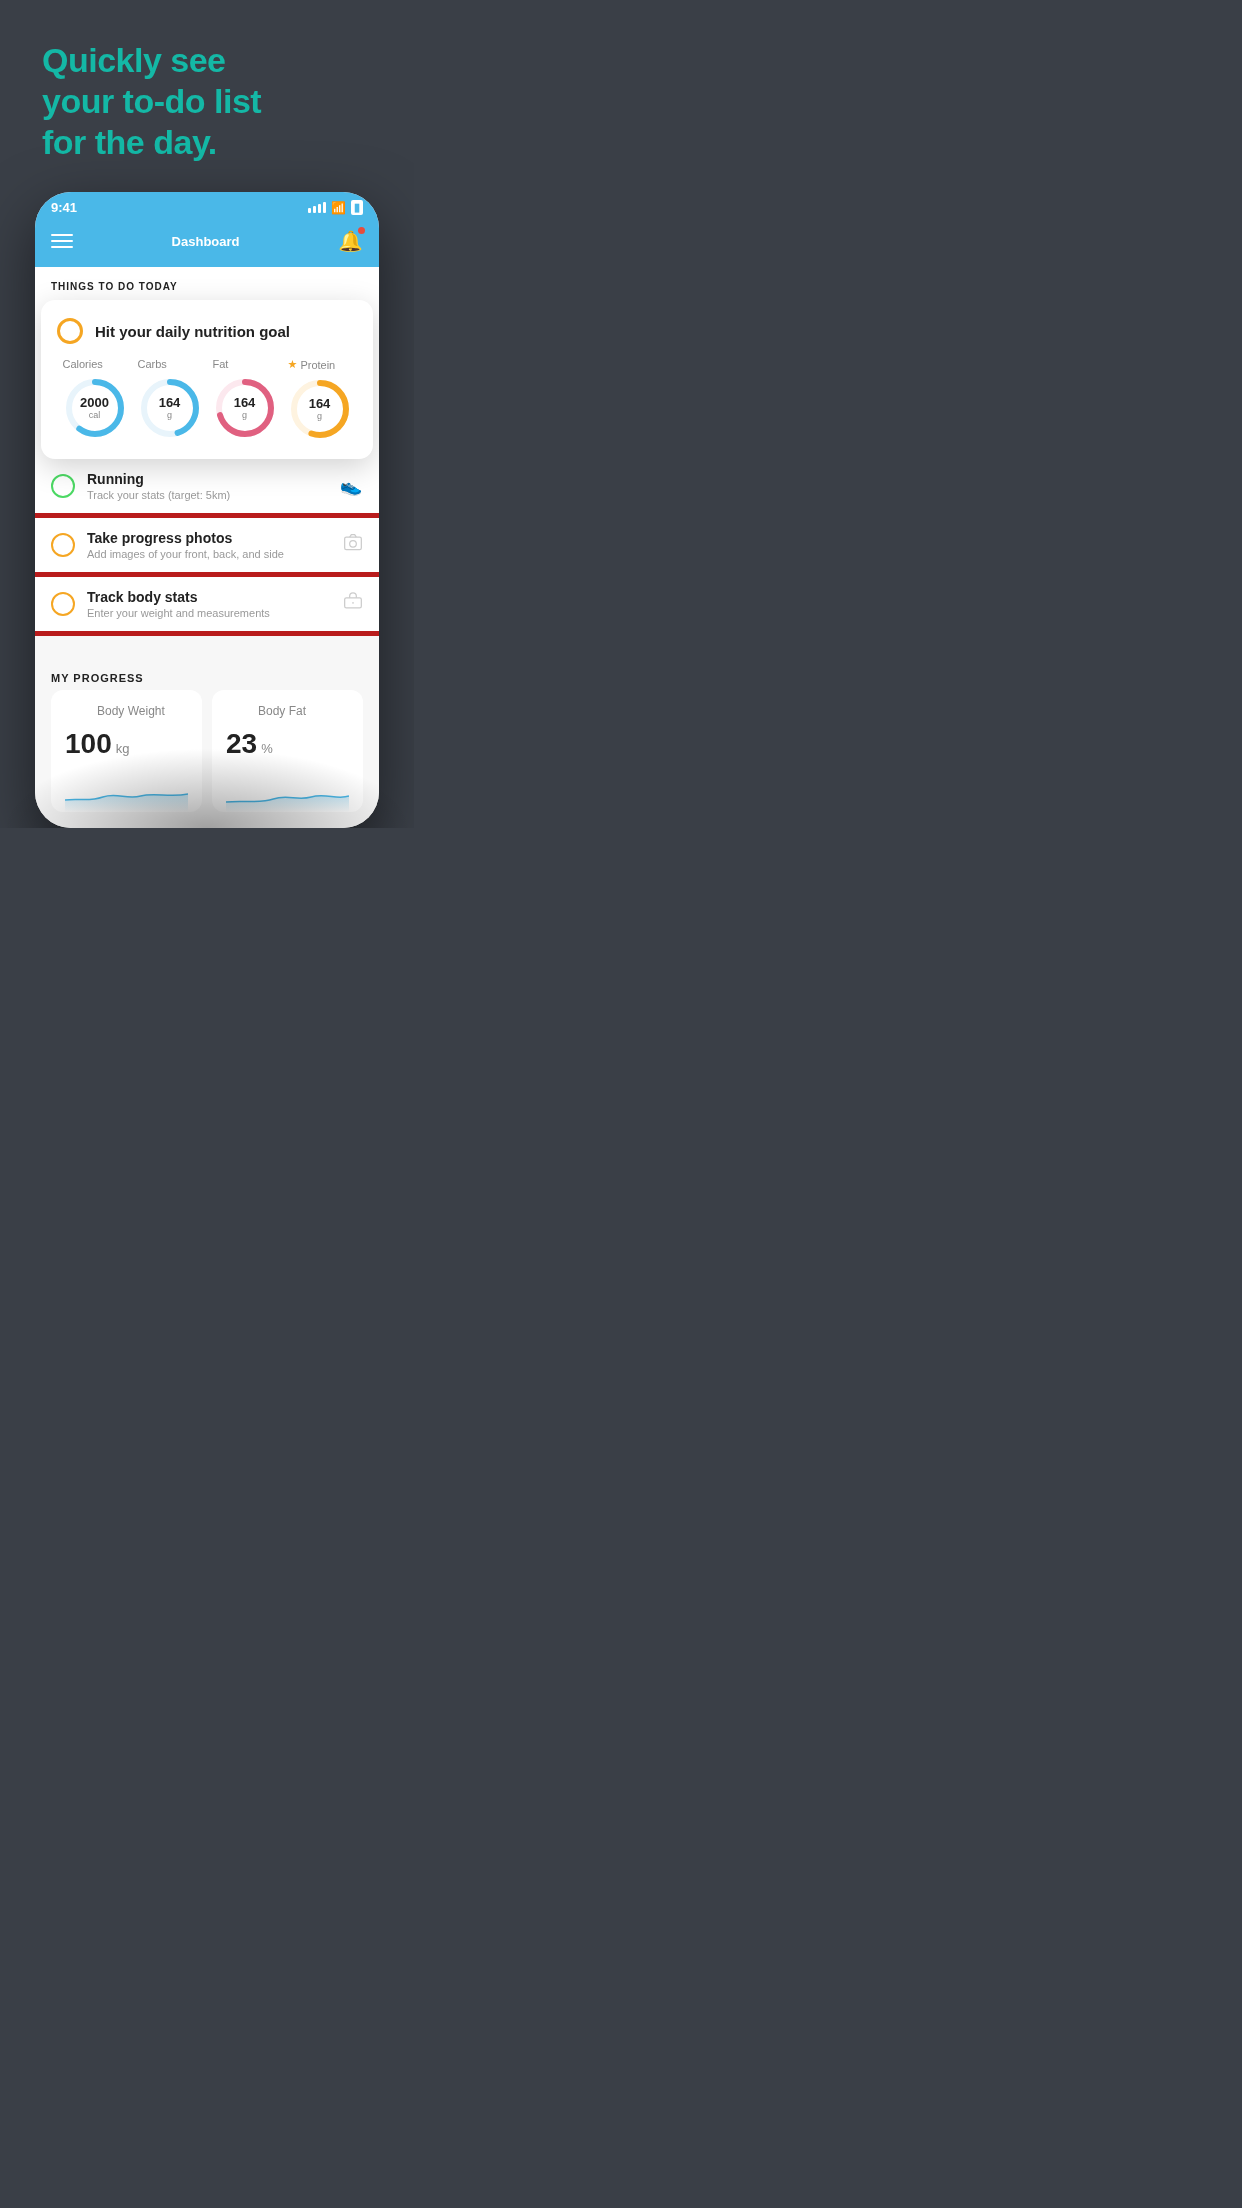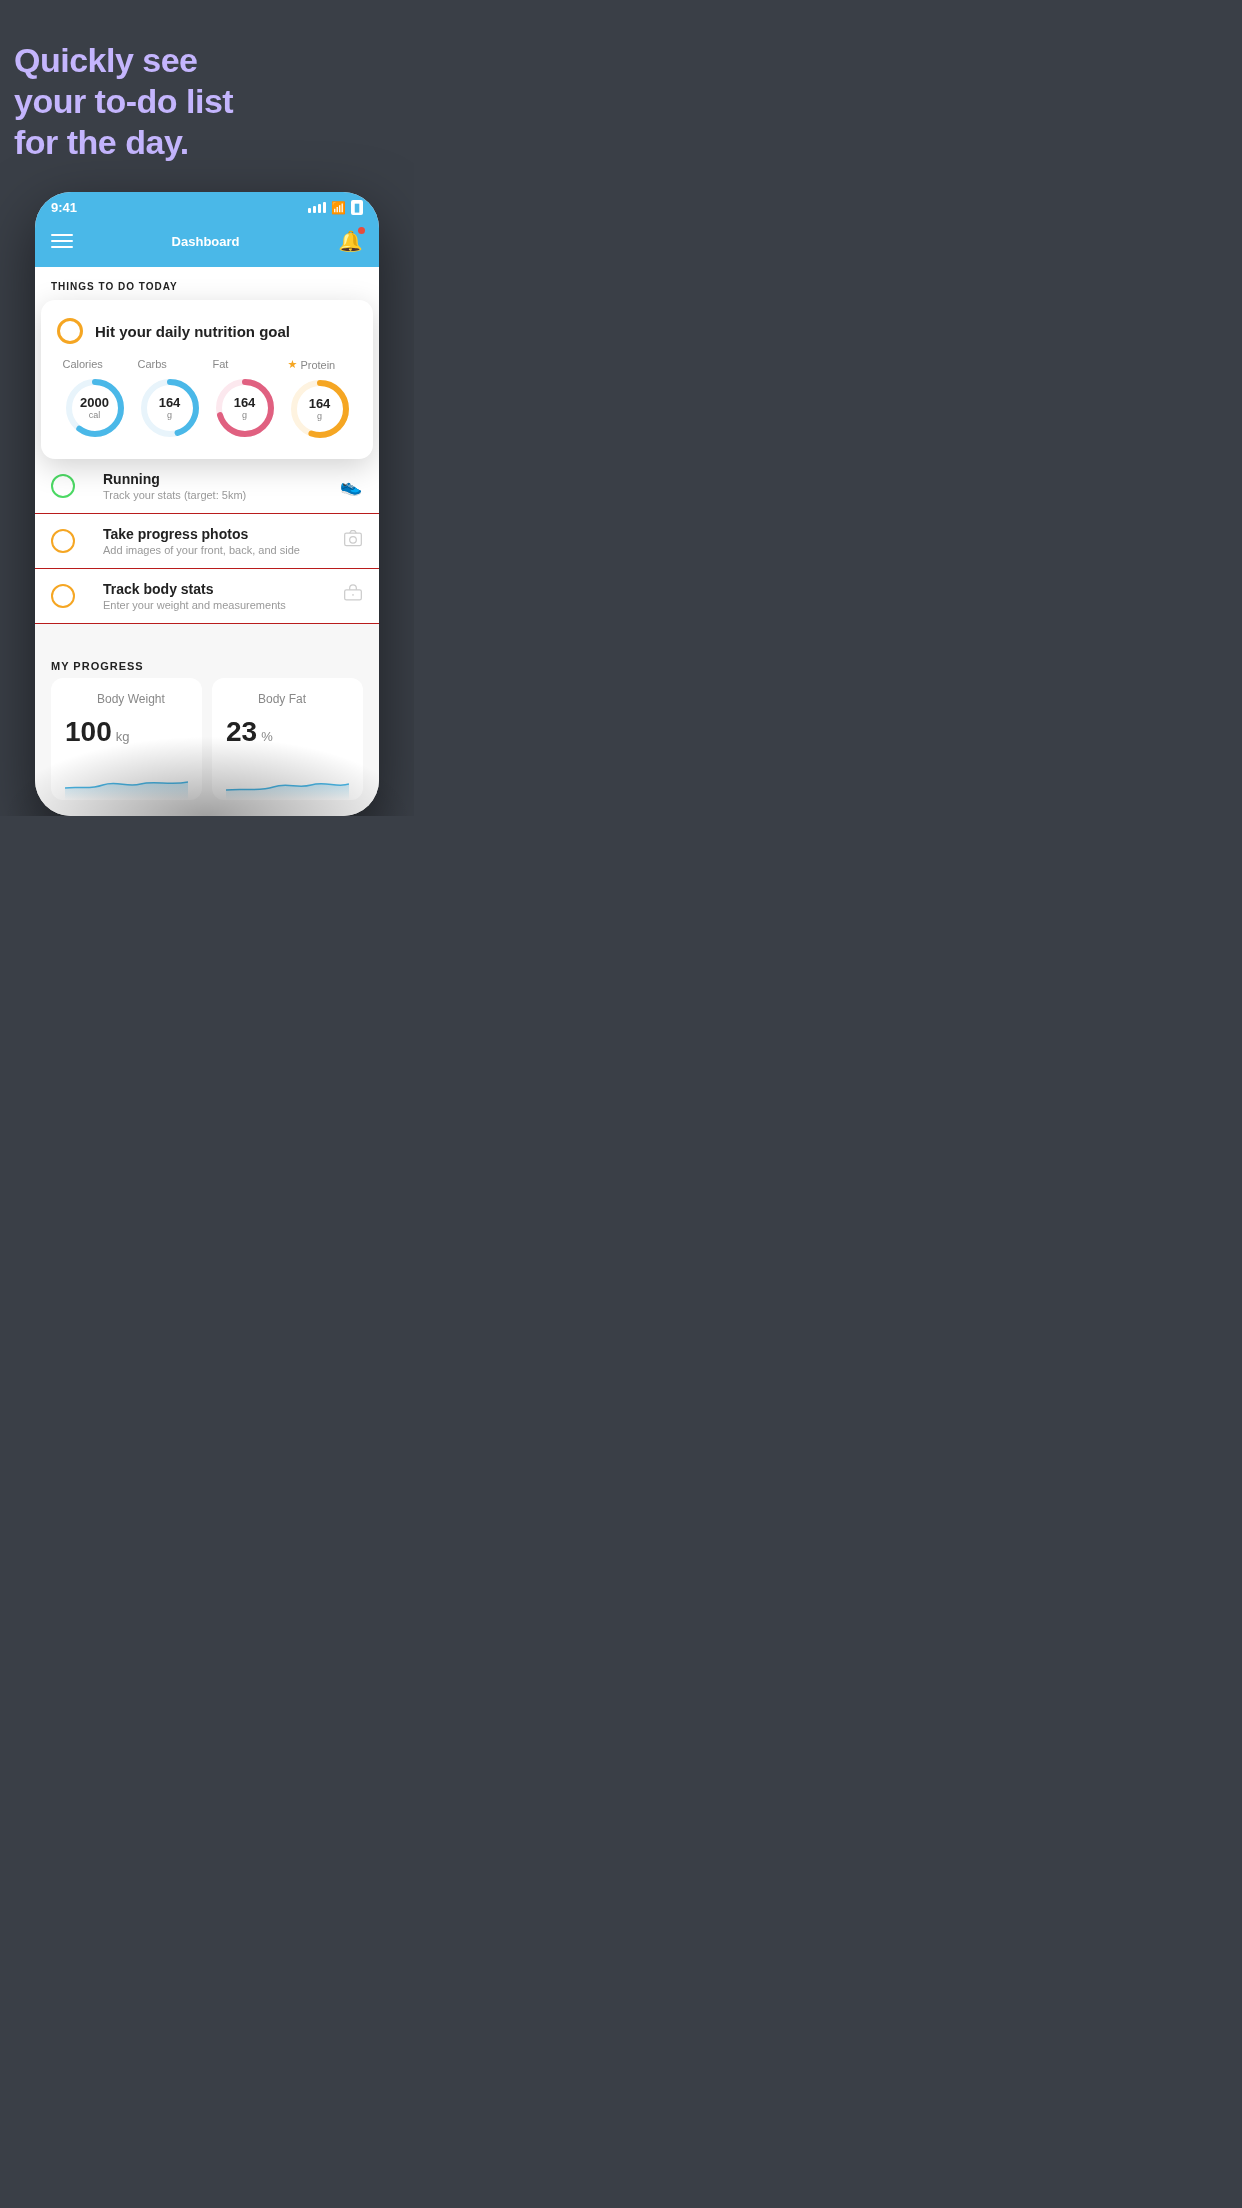--- a/index.html
+++ b/index.html
@@ -15,22 +15,22 @@
     
     .bg-page {
       background: #3a3f47;
       min-height: 736px;
       position: relative;
       overflow: hidden;
     }
 
     
     .hero-text {
-      padding: 40px 30px 20px 14px;
-      color: #c4b5fd;
+      padding: 40px 30px 20px 42px;
+      color: #14b8a6;
     }
     .hero-text h1 {
       font-size: 34px;
       font-weight: 800;
       line-height: 1.2;
       letter-spacing: -0.5px;
     }
 
     
     .phone-wrapper {
@@ -217,22 +217,22 @@
     }
 
     
     .todo-list {
       background: #fff;
     }
     .todo-item {
       display: flex;
       align-items: center;
       padding: 12px 16px;
-      border-bottom: 1px solid #b91c1c;
-      gap: 28px;
+      border-bottom: 5px solid #b91c1c;
+      gap: 12px;
     }
     .todo-circle {
       width: 24px;
       height: 24px;
       border-radius: 50%;
       flex-shrink: 0;
     }
     .circle-green { border: 2.5px solid #4cd964; }
     .circle-yellow { border: 2.5px solid #f5a623; }
     .todo-content {

